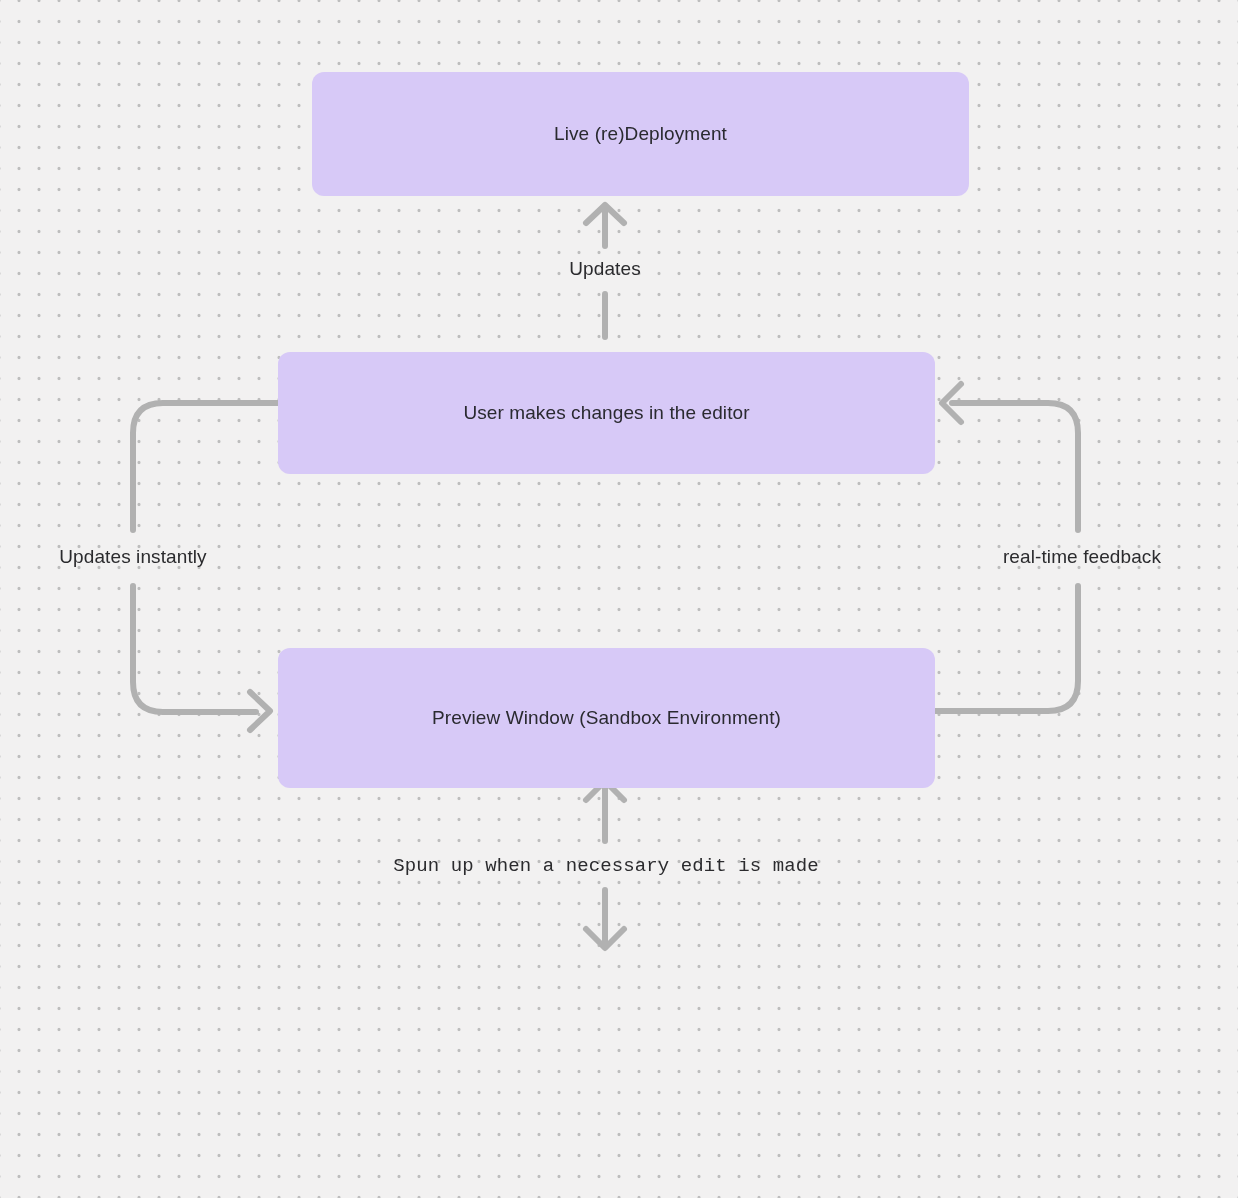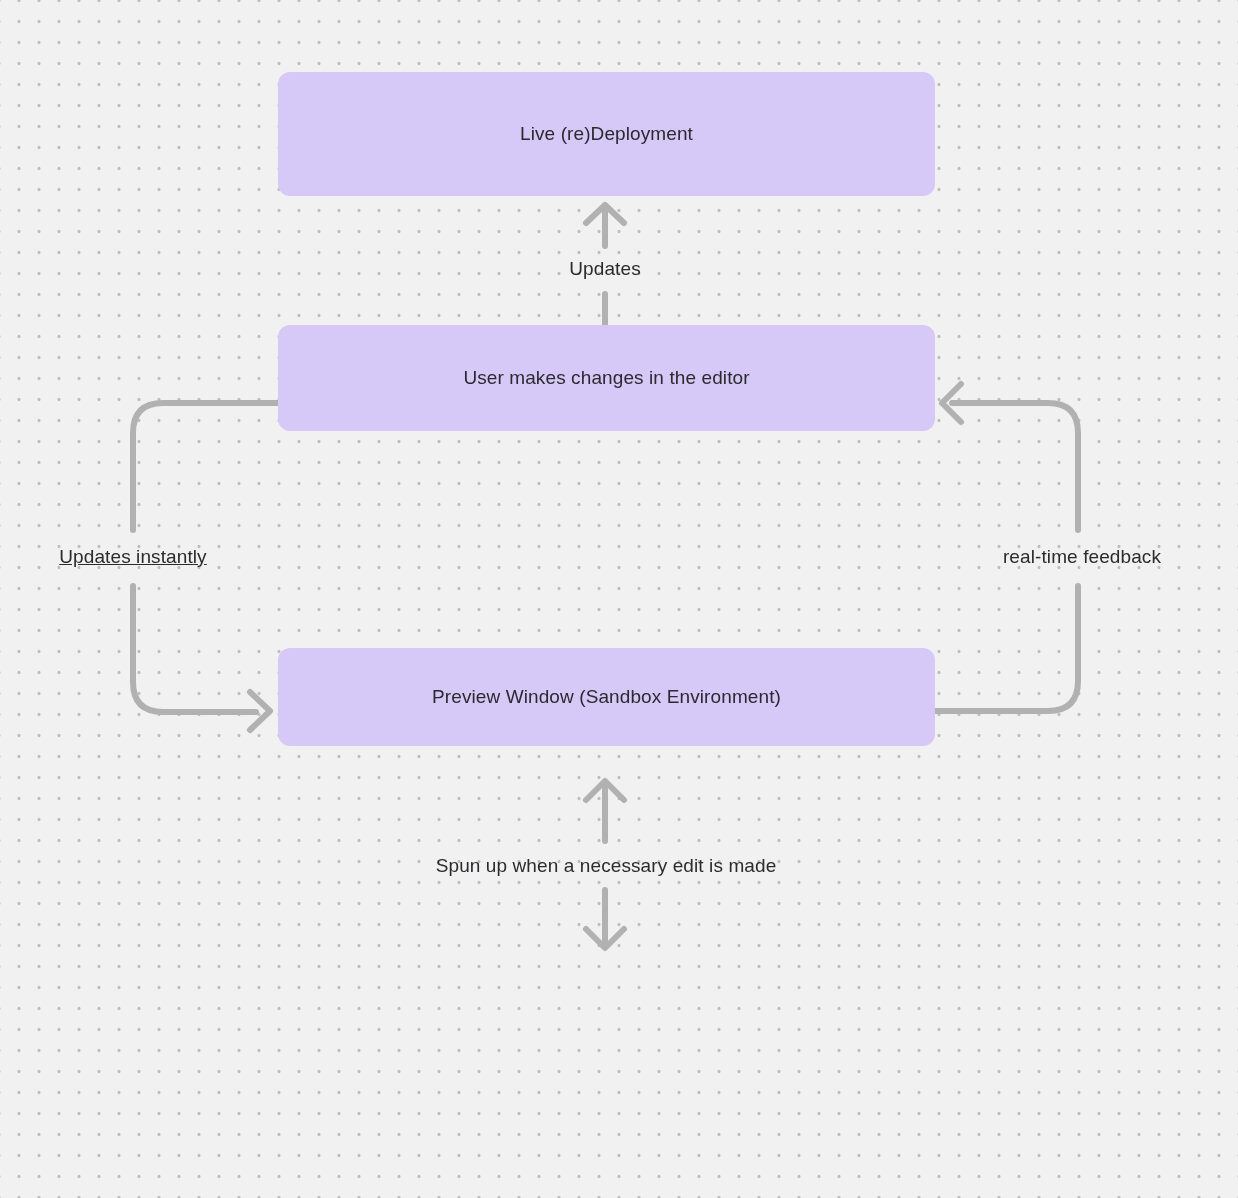--- a/index.html
+++ b/index.html
@@ -27,36 +27,36 @@
     border-radius: 12px;
     background: #d7c9f7;
     display: flex;
     align-items: center;
     justify-content: center;
     color: #2a2a30;
     font-size: 19px;
     line-height: 1.2;
     letter-spacing: 0.1px;
   }
-  .node-1 { top: 72px;  height: 124px; }
-  .node-2 { top: 325px; height: 106px; }
-  .node-3 { top: 648px; height: 98px; }
+  .node-1 { top: 72px;  height: 124px; margin-left: 34px; }
+  .node-2 { top: 352px; height: 122px; }
+  .node-3 { top: 648px; height: 140px; }
   .node-4 { top: 957px; height: 123px; }
   .edge-label {
     position: absolute;
     transform: translate(-50%, -50%);
     white-space: nowrap;
     color: #2b2b2e;
     font-size: 19px;
     letter-spacing: 0.1px;
   }
   .lbl-publish  { left: 605px;  top: 269px; }
-  .lbl-updates  { left: 133px;  top: 557px; text-decoration: underline; }
+  .lbl-updates  { left: 133px;  top: 557px; }
   .lbl-feedback { left: 1082px; top: 557px; }
-  .lbl-spunup   { left: 606px;  top: 866px; }
+  .lbl-spunup   { left: 606px;  top: 866px; font-family: Liberation Mono, monospace; }
   .edge {
     stroke: #b1b1b1;
     stroke-width: 6;
     fill: none;
     stroke-linecap: round;
     stroke-linejoin: round;
   }
 </style>
 </head>
 <body>

